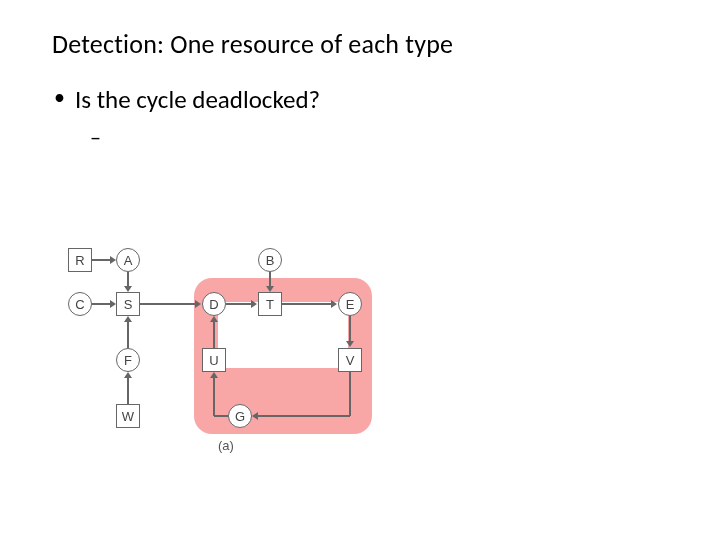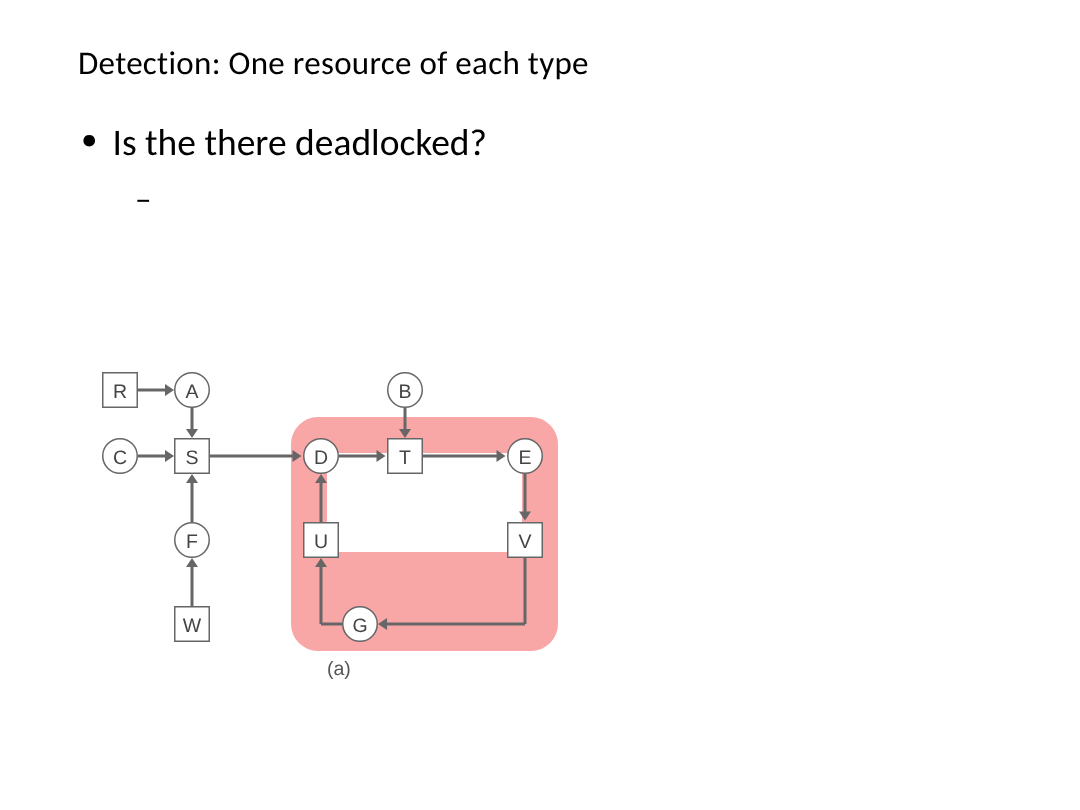--- a/index.html
+++ b/index.html
@@ -6,21 +6,21 @@
   body {
     width: 720px;
     height: 540px;
     background: #fff;
     font-family: Calibri, Arial, sans-serif;
     color: #000;
     position: relative;
     overflow: hidden;
   }
   .slide-title {
-    font-size: 22px;
+    font-size: 26px;
     font-weight: 400;
     padding: 28px 40px 0 52px;
     letter-spacing: 0.2px;
   }
   .body {
     padding: 24px 40px 0 54px;
   }
   .bullet-1 {
     font-size: 25px;
     display: flex;
@@ -101,21 +101,21 @@
   }
 </style>
 </head>
 <body>
 
 <h1 class="slide-title">Detection: One resource of each type</h1>
 
 <div class="body">
   <div class="bullet-1">
     <span class="dot">•</span>
-    <span>Is the there deadlocked?</span>
+    <span>Is the cycle deadlocked?</span>
   </div>
   <div class="bullet-2">
     <span class="dash">–</span>
   </div>
 </div>
 
 <div class="diagram">
 
   <div class="hl" style="left:126px; top:30px; width:178px; height:156px;"></div>
   <div style="position:absolute; left:150px; top:54px; width:130px; height:66px; background:#fff;"></div>

